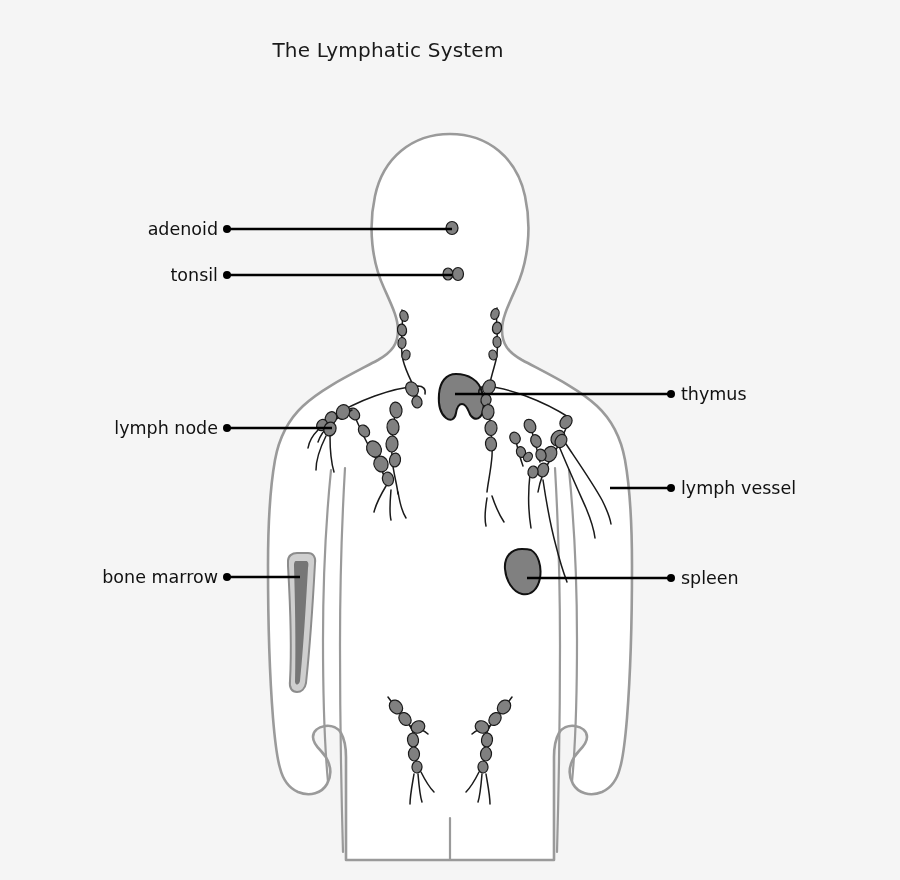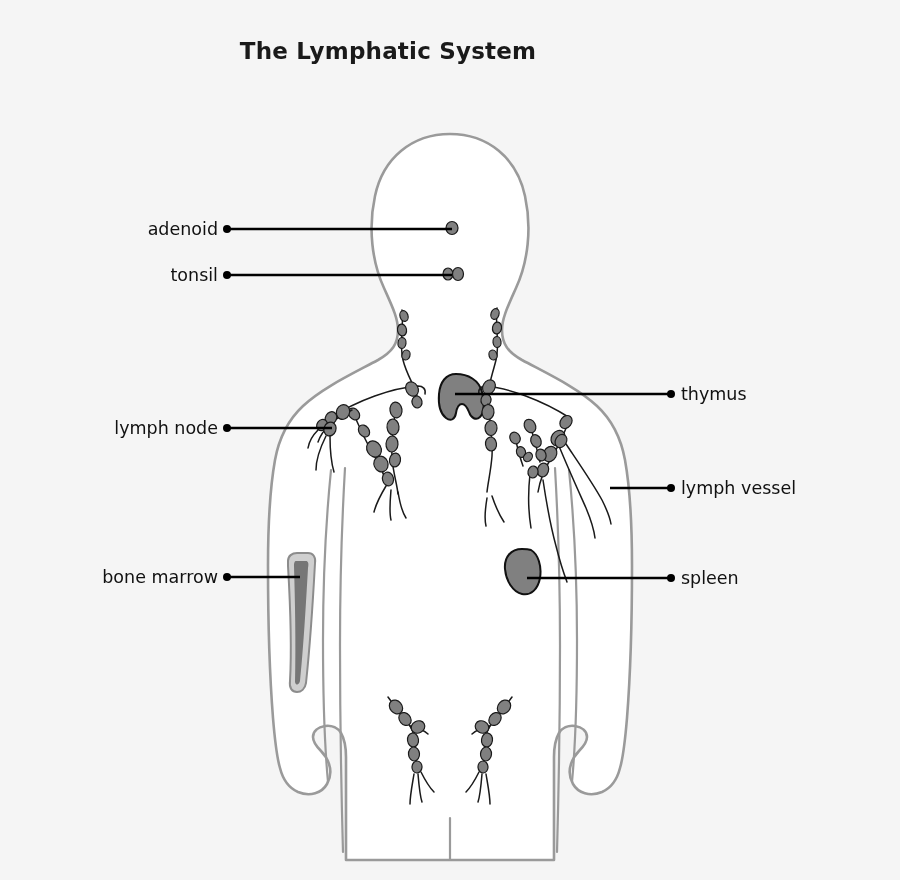--- a/index.html
+++ b/index.html
@@ -15,22 +15,22 @@
     background: #f5f5f5;
     overflow: hidden;
     font-family: "DejaVu Sans", "Liberation Sans", sans-serif;
   }
   #diagram-title {
     position: absolute;
     top: 38px;
     left: 0;
     width: 776px;
     text-align: center;
-    font-size: 23px;
-    font-weight: 700;
+    font-size: 20px;
+    font-weight: 400;
     color: #1a1a1a;
     letter-spacing: 0.2px;
   }
   svg#figure {
     position: absolute;
     top: 0;
     left: 0;
     display: block;
   }
   .label-text {

